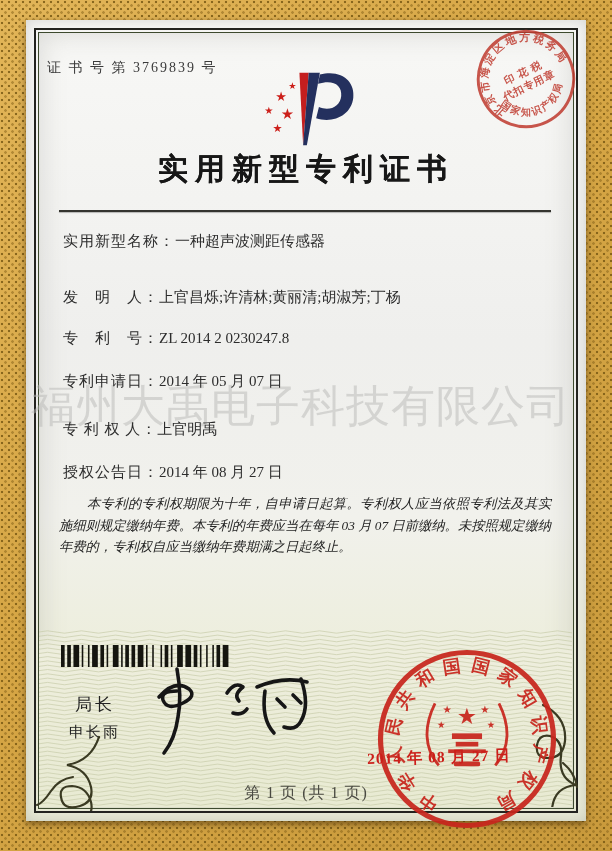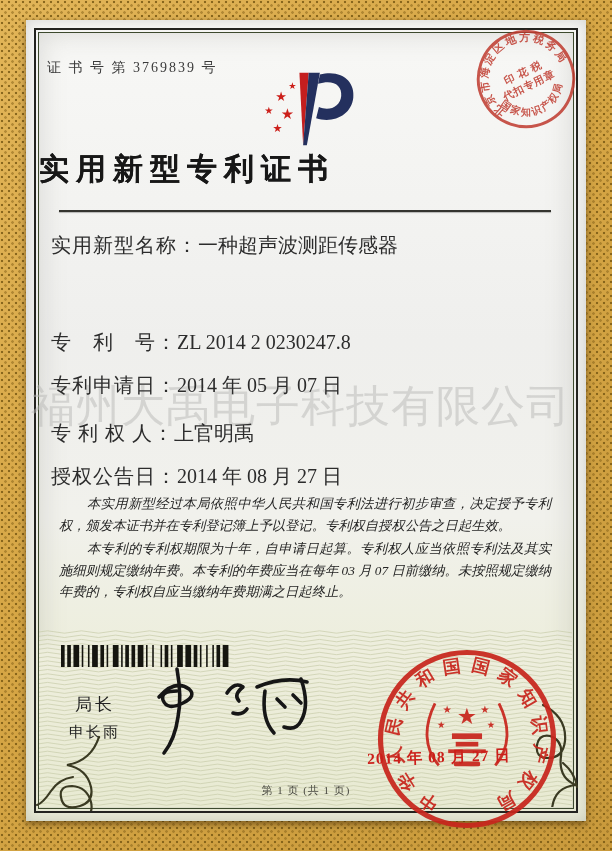--- a/index.html
+++ b/index.html
@@ -12,28 +12,28 @@
       linear-gradient(135deg,#e2b558 0%,#d6a645 45%,#c99a3c 100%);
     background-size:7px 7px,7px 7px,100% 100%;}
   .paper{position:absolute;left:26px;top:20px;right:26px;bottom:30px;
     background:linear-gradient(180deg,#f8f8f6 0%,#efefed 40%,#f1f1ec 62%,#edeedd 78%,#e9ebd6 100%);
     box-shadow:0 3px 7px rgba(50,30,0,.55), inset 0 0 14px rgba(120,120,110,.28);}
   .border-outer{position:absolute;inset:8px;border:2px solid #23231f;}
   .border-inner{position:absolute;inset:2px;border:1px solid #3d4a2e;}
   .content{position:absolute;inset:0;overflow:visible;box-shadow:inset 0 0 28px rgba(110,110,100,.22);}
 
   .cert-no{position:absolute;left:8px;top:26px;font-size:14px;letter-spacing:2px;color:#3a3a3a;}
-  .title{position:absolute;left:0;right:0;top:116px;font-size:30px;font-weight:bold;
+  .title{position:absolute;left:0;right:0;top:116px;text-align:center;font-size:30px;font-weight:bold;
     letter-spacing:7px;color:#171717;text-shadow:0 0 .4px #171717;}
   .rule{position:absolute;left:20px;width:492px;top:177px;height:2px;background:#34342f;box-shadow:0 1px 1px rgba(0,0,0,.25);}
 
   .watermark{position:absolute;left:-8px;right:-8px;top:344px;text-align:left;font-size:44px;
     letter-spacing:1px;color:#b9b9b7;opacity:.5;white-space:nowrap;z-index:1;font-family:"Liberation Sans","DejaVu Sans",sans-serif;}
 
-  .field{position:absolute;left:12px;font-size:20px;color:#2c2c2c;z-index:2;white-space:nowrap;}
+  .field{position:absolute;left:24px;font-size:15px;color:#2c2c2c;z-index:2;white-space:nowrap;}
   .field .flabel{letter-spacing:1px;}
   .f1{top:199px}.f2{top:255px}.f3{top:296px}.f4{top:339px}.f5{top:387px}.f6{top:430px}
 
   .paras{position:absolute;left:20px;width:492px;top:460px;z-index:2;}
   .paras p{margin:0 0 2px 0;text-indent:2.1em;font-size:13.3px;line-height:21.6px;color:#242424;
     text-align:justify;font-style:italic;}
 
   .guilloche{position:absolute;left:0;top:596px;width:533px;height:178px;z-index:0;
     background:linear-gradient(180deg,rgba(240,240,226,0) 0%,#eeeedd 14%,#e8ead2 100%);}
   .guilloche svg{position:absolute;inset:0;}
@@ -66,21 +66,21 @@
   .logo{position:absolute;left:204px;top:36px;z-index:2;}
   .logo .star{fill:#cc1f1a;}
   .logo .wedge{fill:#c41e1e;}
   .logo .navy{fill:#24305e;}
 
   .flourish{position:absolute;z-index:2;}
   .flourish path{stroke:#3a3a22;stroke-width:2.2;fill:none;stroke-linecap:round;}
   .fl-left{left:-6px;top:700px;}
   .fl-right{left:494px;top:670px;}
 
-  .footer{position:absolute;left:0;right:0;top:750px;text-align:center;font-size:11px;
+  .footer{position:absolute;left:0;right:0;top:750px;text-align:center;font-size:16px;
     letter-spacing:1px;color:#4a4a42;z-index:2;}
 </style>
 </head>
 <body>
 
 <div class="page">
   <div class="paper">
     <div class="border-outer">
       <div class="border-inner">
         <div class="content">
@@ -155,27 +155,27 @@
             <text class="star" x="27" y="68" font-size="12">★</text>
             <polygon class="wedge" points="56,4 66,4 60,82"></polygon>
             <polygon class="navy" points="66,4 78,4 64,82 60,82"></polygon>
             <path class="navy" d="M78,6 C102,0 116,14 114,31 C112,50 92,59 74,53 L77,41 C89,46 100,40 101,29 C102,17 92,11 76,16 Z"></path>
           </svg>
 
           <div class="title">实用新型专利证书</div>
           <div class="rule"></div>
 
           <div class="field f1"><span class="flabel">实用新型名称：</span><span>一种超声波测距传感器</span></div>
+          <div class="field f2"><span class="flabel">发　明　人：</span><span>上官昌烁;许清林;黄丽清;胡淑芳;丁杨</span></div>
           <div class="field f3"><span class="flabel">专　利　号：</span><span>ZL 2014 2 0230247.8</span></div>
           <div class="field f4"><span class="flabel">专利申请日：</span><span>2014 年 05 月 07 日</span></div>
           <div class="field f5"><span class="flabel">专 利 权 人：</span><span>上官明禹</span></div>
           <div class="field f6"><span class="flabel">授权公告日：</span><span>2014 年 08 月 27 日</span></div>
 
           <div class="paras">
-            <p>本实用新型经过本局依照中华人民共和国专利法进行初步审查，决定授予专利权，颁发本证书并在专利登记簿上予以登记。专利权自授权公告之日起生效。</p>
             <p>本专利的专利权期限为十年，自申请日起算。专利权人应当依照专利法及其实施细则规定缴纳年费。本专利的年费应当在每年 03 月 07 日前缴纳。未按照规定缴纳年费的，专利权自应当缴纳年费期满之日起终止。</p>
           </div>
 
           <svg id="barcode" class="barcode" width="170" height="22" viewBox="0 0 170 22">
               <rect x="0.00" y="0" width="3.65" height="22"></rect>
               <rect x="6.22" y="0" width="3.65" height="22"></rect>
               <rect x="12.44" y="0" width="5.72" height="22"></rect>
               <rect x="20.73" y="0" width="1.57" height="22"></rect>
               <rect x="26.95" y="0" width="1.57" height="22"></rect>
               <rect x="31.10" y="0" width="5.72" height="22"></rect>

